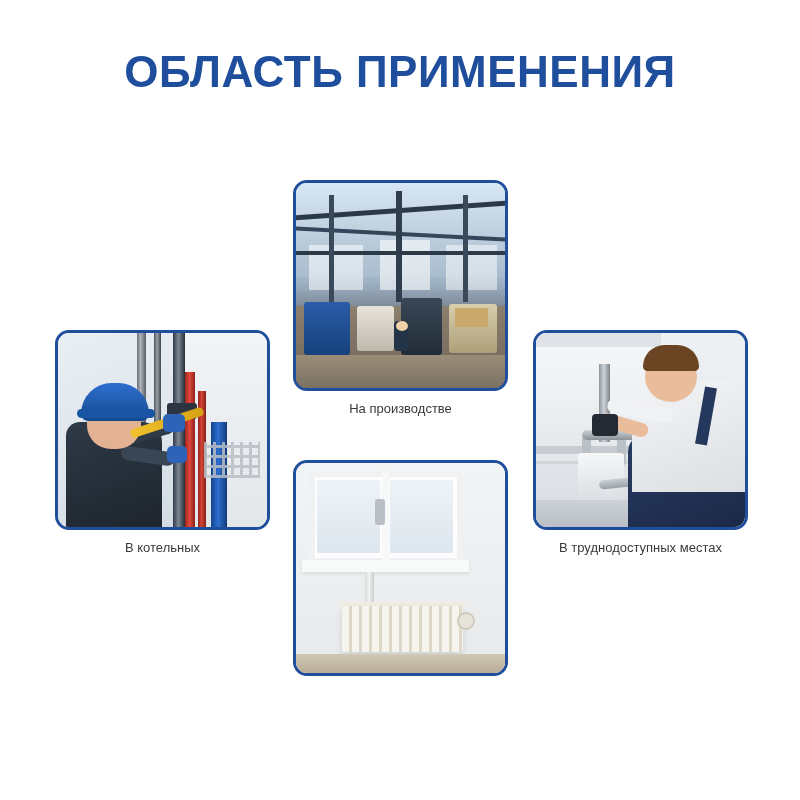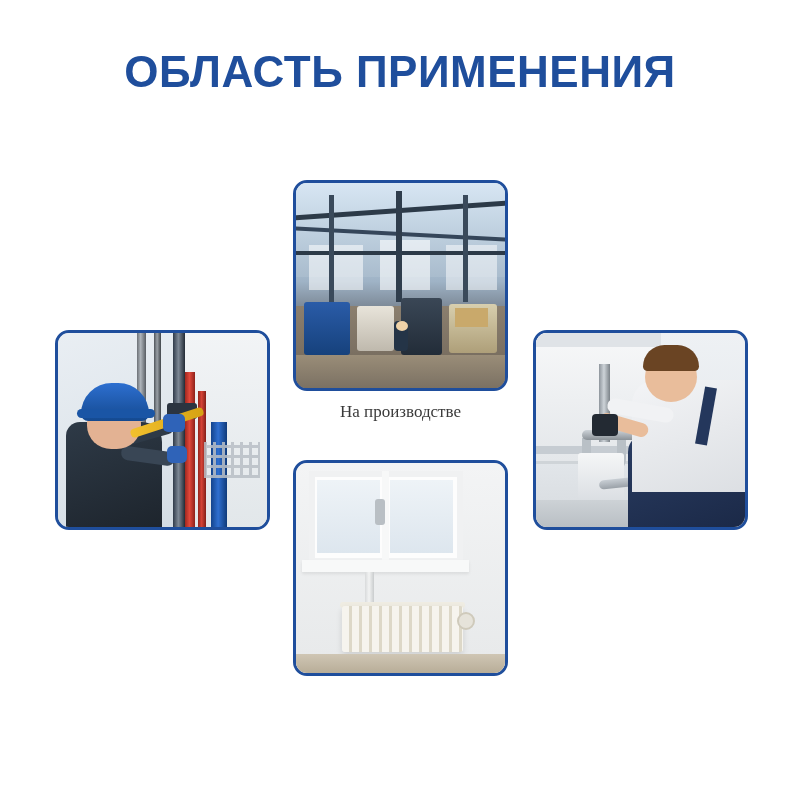--- a/index.html
+++ b/index.html
@@ -44,23 +44,22 @@
     border-radius: 14px;
     overflow: hidden;
     position: relative;
     background: #cfd6e0;
   }
 
   .caption {
     margin-top: 10px;
     text-align: center;
     color: #3a3a3a;
-    font-size: 17px;
+    font-size: 13px;
     line-height: 1.25;
-    font-family: Liberation Serif, serif;
   }
 
   
   .card-boiler { left: 55px;  top: 330px;  width: 215px; }
   .card-boiler .photo { width: 209px; height: 194px; }
 
   .card-factory { left: 293px; top: 180px; width: 215px; }
   .card-factory .photo { width: 209px; height: 205px; }
 
   .card-hard { left: 533px;  top: 330px; width: 215px; }
@@ -178,20 +177,21 @@
       <div class="layer boiler-body"></div>
       <div class="layer boiler-arm"></div>
       <div class="layer boiler-arm2"></div>
       <div class="layer boiler-head"></div>
       <div class="layer boiler-helmet"></div>
       <div class="layer boiler-helmetb"></div>
       <div class="layer boiler-wrench"></div>
       <div class="layer boiler-glove1"></div>
       <div class="layer boiler-glove2"></div>
     </div>
+    <div class="caption">В котельных</div>
   </div>
 
   <div class="card card-factory">
     <div class="photo">
       <div class="layer f-sky"></div>
       <div class="layer f-roof"></div>
       <div class="layer f-window1"></div>
       <div class="layer f-window2"></div>
       <div class="layer f-window3"></div>
       <div class="layer f-truss1"></div>
@@ -227,20 +227,21 @@
       <div class="layer p-floor"></div>
       <div class="layer p-overall"></div>
       <div class="layer p-body"></div>
       <div class="layer p-strap"></div>
       <div class="layer p-head"></div>
       <div class="layer p-hair"></div>
       <div class="layer p-armU"></div>
       <div class="layer p-armL"></div>
       <div class="layer p-tool"></div>
     </div>
+    <div class="caption">В труднодоступных местах</div>
   </div>
 
   <div class="card card-home">
     <div class="photo">
       <div class="layer h-wall"></div>
       <div class="layer h-winframe"></div>
       <div class="layer h-winglass1"></div>
       <div class="layer h-winglass2"></div>
       <div class="layer h-winmull"></div>
       <div class="layer h-latch"></div>

